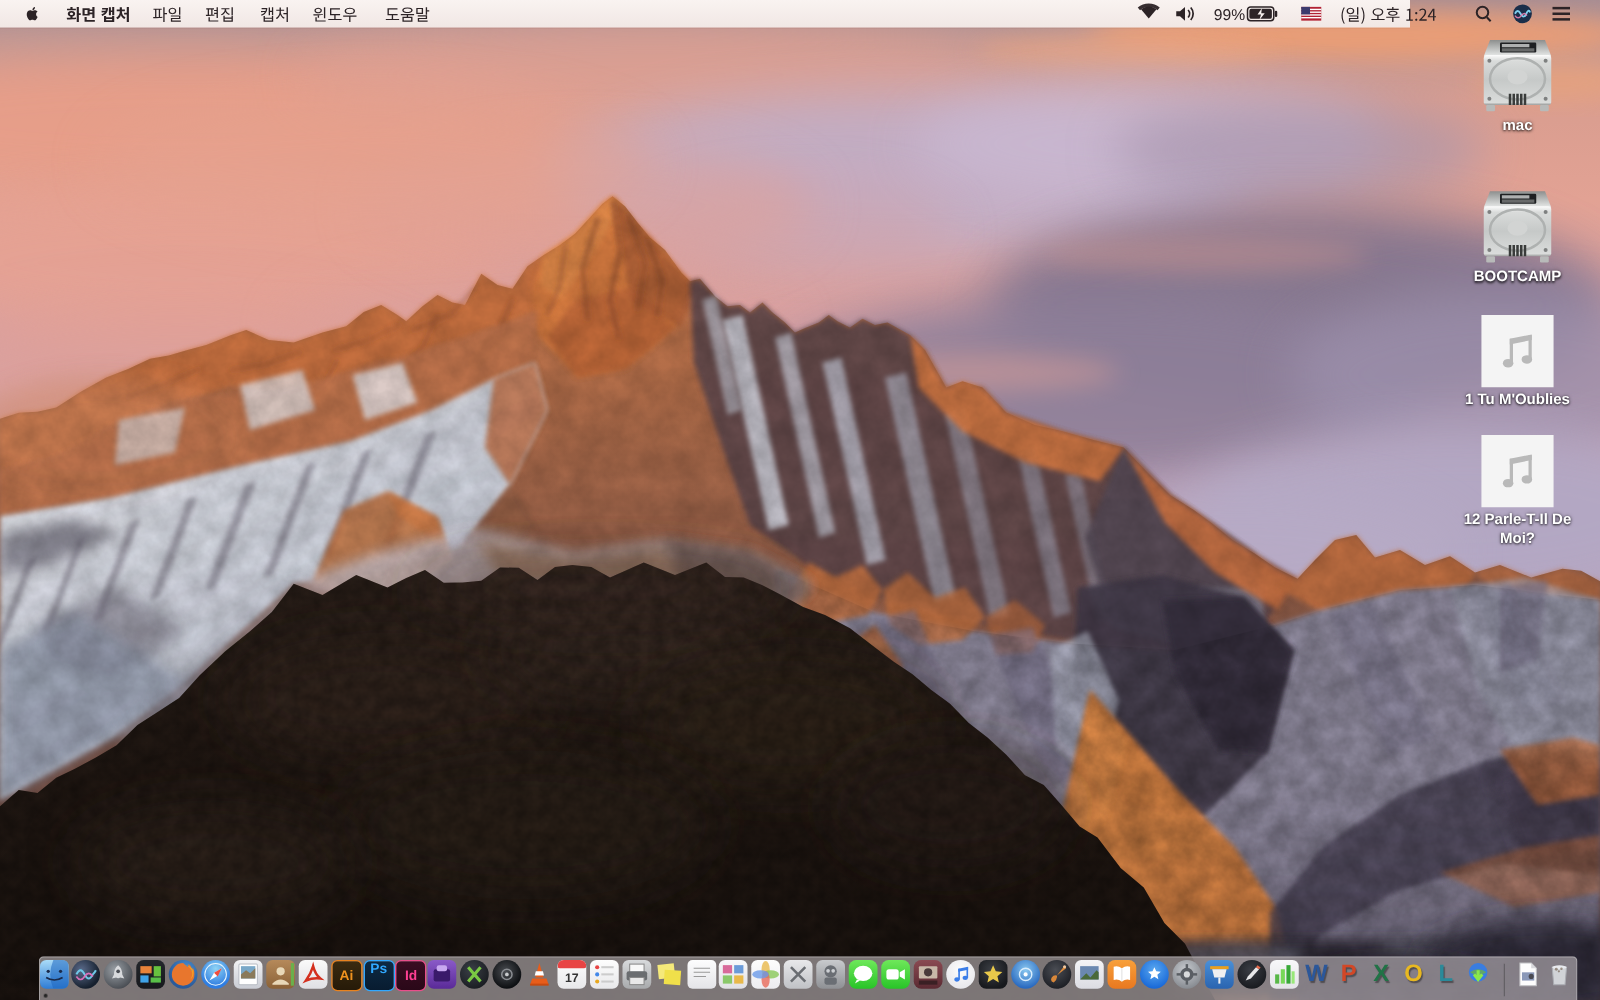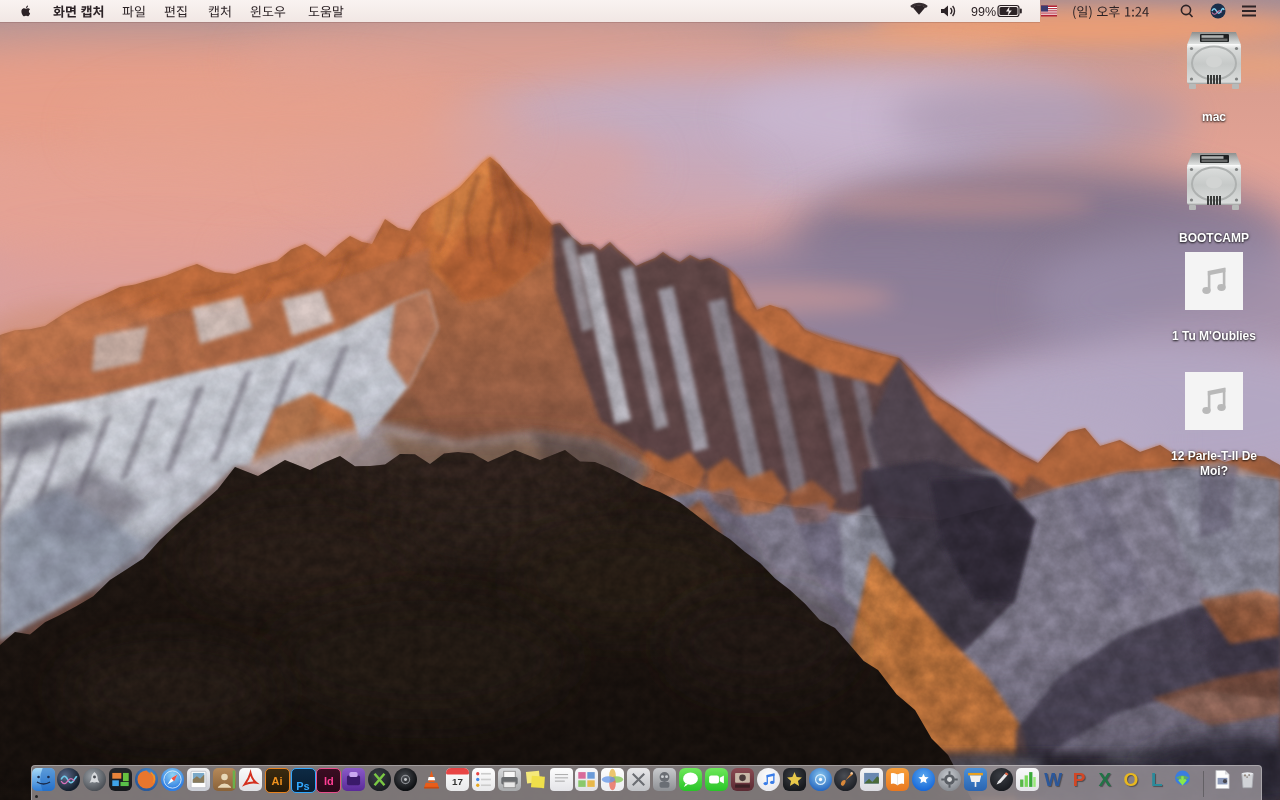--- a/index.html
+++ b/index.html
@@ -1,18 +1,18 @@
 <!DOCTYPE html>
 <html><head><meta charset="utf-8"><style>
 html,body{margin:0;padding:0;width:1280px;height:800px;overflow:hidden;font-family:"Liberation Sans",sans-serif;background:#888}
 #wall{position:absolute;top:0;left:0}
-#menubar{position:absolute;top:0;left:0;width:1040px;height:22px;background:linear-gradient(180deg,#f9f3f1,#f1e7e4);box-shadow:0 0.5px 0 rgba(80,40,40,0.35)}
+#menubar{position:absolute;top:0;left:0;width:1128px;height:22px;background:linear-gradient(180deg,#f9f3f1,#f1e7e4);box-shadow:0 0.5px 0 rgba(80,40,40,0.35)}
 .dicon{position:absolute;text-align:center}
 .dicon svg{display:block;margin:0 auto}
-.dlabel{margin-top:19px;font-size:12px;font-weight:bold;color:#fff;text-shadow:0 1px 2px rgba(0,0,0,0.75),0 0 3px rgba(0,0,0,0.5);line-height:14.5px}
+.dlabel{margin-top:2px;font-size:12px;font-weight:bold;color:#fff;text-shadow:0 1px 2px rgba(0,0,0,0.75),0 0 3px rgba(0,0,0,0.5);line-height:14.5px}
 #dock{position:absolute;left:31px;top:765px;width:1229px;height:35px;background:rgba(193,186,190,0.60);backdrop-filter:blur(26px) saturate(1.15);border-radius:4px 4px 0 0;border:0.5px solid rgba(255,255,255,0.3);border-bottom:none}
 .di{position:absolute;top:2px;width:23px;height:23px;overflow:hidden}
 .di svg{display:block;margin:0 auto;width:23px;height:23px}
 #fdot{position:absolute;left:35px;top:795px;width:3px;height:3px;border-radius:50%;background:#222}
 </style></head>
 <body>
 <svg id="wall" width="1280" height="800" viewBox="0 0 1280 800">
 <defs>
 <linearGradient id="skyv" x1="0" y1="0" x2="0" y2="1">
 <stop offset="0" stop-color="#a78d93"></stop>
@@ -400,21 +400,21 @@
 <g fill="#b9b9b9">
         <ellipse cx="21.5" cy="38.5" rx="4.2" ry="3.4"></ellipse>
         <ellipse cx="36.5" cy="35.5" rx="4.2" ry="3.4"></ellipse>
 <rect x="22.8" y="19" width="2.6" height="19.5"></rect>
         <rect x="37.8" y="16" width="2.6" height="19.5"></rect>
 <path d="M22.8,19 L40.4,15.5 L40.4,20 L22.8,23.5 Z"></path>
       </g>
 </svg>
     <div class="dlabel">1 Tu M'Oublies</div>
   </div>
-<div class="dicon" style="left:1154px;top:372px;width:120px">
+<div class="dicon" style="left:1154px;top:348px;width:120px">
     <svg width="58" height="58" viewBox="0 0 58 58">
 <rect width="58" height="58" fill="#f4f4f4"></rect>
 <g fill="#b9b9b9">
         <ellipse cx="21.5" cy="38.5" rx="4.2" ry="3.4"></ellipse>
         <ellipse cx="36.5" cy="35.5" rx="4.2" ry="3.4"></ellipse>
 <rect x="22.8" y="19" width="2.6" height="19.5"></rect>
         <rect x="37.8" y="16" width="2.6" height="19.5"></rect>
 <path d="M22.8,19 L40.4,15.5 L40.4,20 L22.8,23.5 Z"></path>
       </g>
 </svg>
@@ -477,21 +477,21 @@
       </svg>
     </div>
     <div class="di" style="left:206.7px;background:linear-gradient(180deg,#fafafa,#e0e0e4);border-radius:5px;">
       <svg width="28" height="28" viewBox="0 0 28 28">
         <path d="M14,6 q2,8 7,12 q-7,-1 -14,2 q5,-7 7,-14 Z" fill="none" stroke="#d4301f" stroke-width="2.4"></path>
       </svg>
     </div>
     <div class="di" style="left:232.6px;background:linear-gradient(180deg,#3a2a10,#261a08);display:flex;align-items:center;justify-content:center;font-weight:bold;color:#fff;border-radius:5px;border:1.5px solid #e8821e;">
       <span style="font-size:11px;color:#f0921e">Ai</span>
     </div>
-    <div class="di" style="left:258.5px;background:linear-gradient(180deg,#0d2a44,#081c30);display:flex;align-items:flex-end;justify-content:center;font-weight:bold;color:#fff;border-radius:5px;border:1.5px solid #31a8ff;">
+    <div class="di" style="left:258.5px;background:linear-gradient(180deg,#0d2a44,#081c30);display:flex;align-items:flex-start;justify-content:center;font-weight:bold;color:#fff;border-radius:5px;border:1.5px solid #31a8ff;">
       <span style="font-size:11px;color:#31a8ff">Ps</span>
     </div>
     <div class="di" style="left:284.4px;background:linear-gradient(180deg,#3a0d22,#2a0818);display:flex;align-items:center;justify-content:center;font-weight:bold;color:#fff;border-radius:5px;border:1.5px solid #e84e8a;">
       <span style="font-size:11px;color:#ff3f94">Id</span>
     </div>
     <div class="di" style="left:310.3px;background:linear-gradient(180deg,#8a5ac8,#5a2a98);border-radius:5px;">
       <svg width="28" height="28" viewBox="0 0 28 28">
         <rect x="6" y="9" width="16" height="12" rx="2" fill="#3a1a6a"></rect>
         <rect x="9" y="5" width="10" height="6" rx="2" fill="#c8a8f0"></rect>
       </svg>

